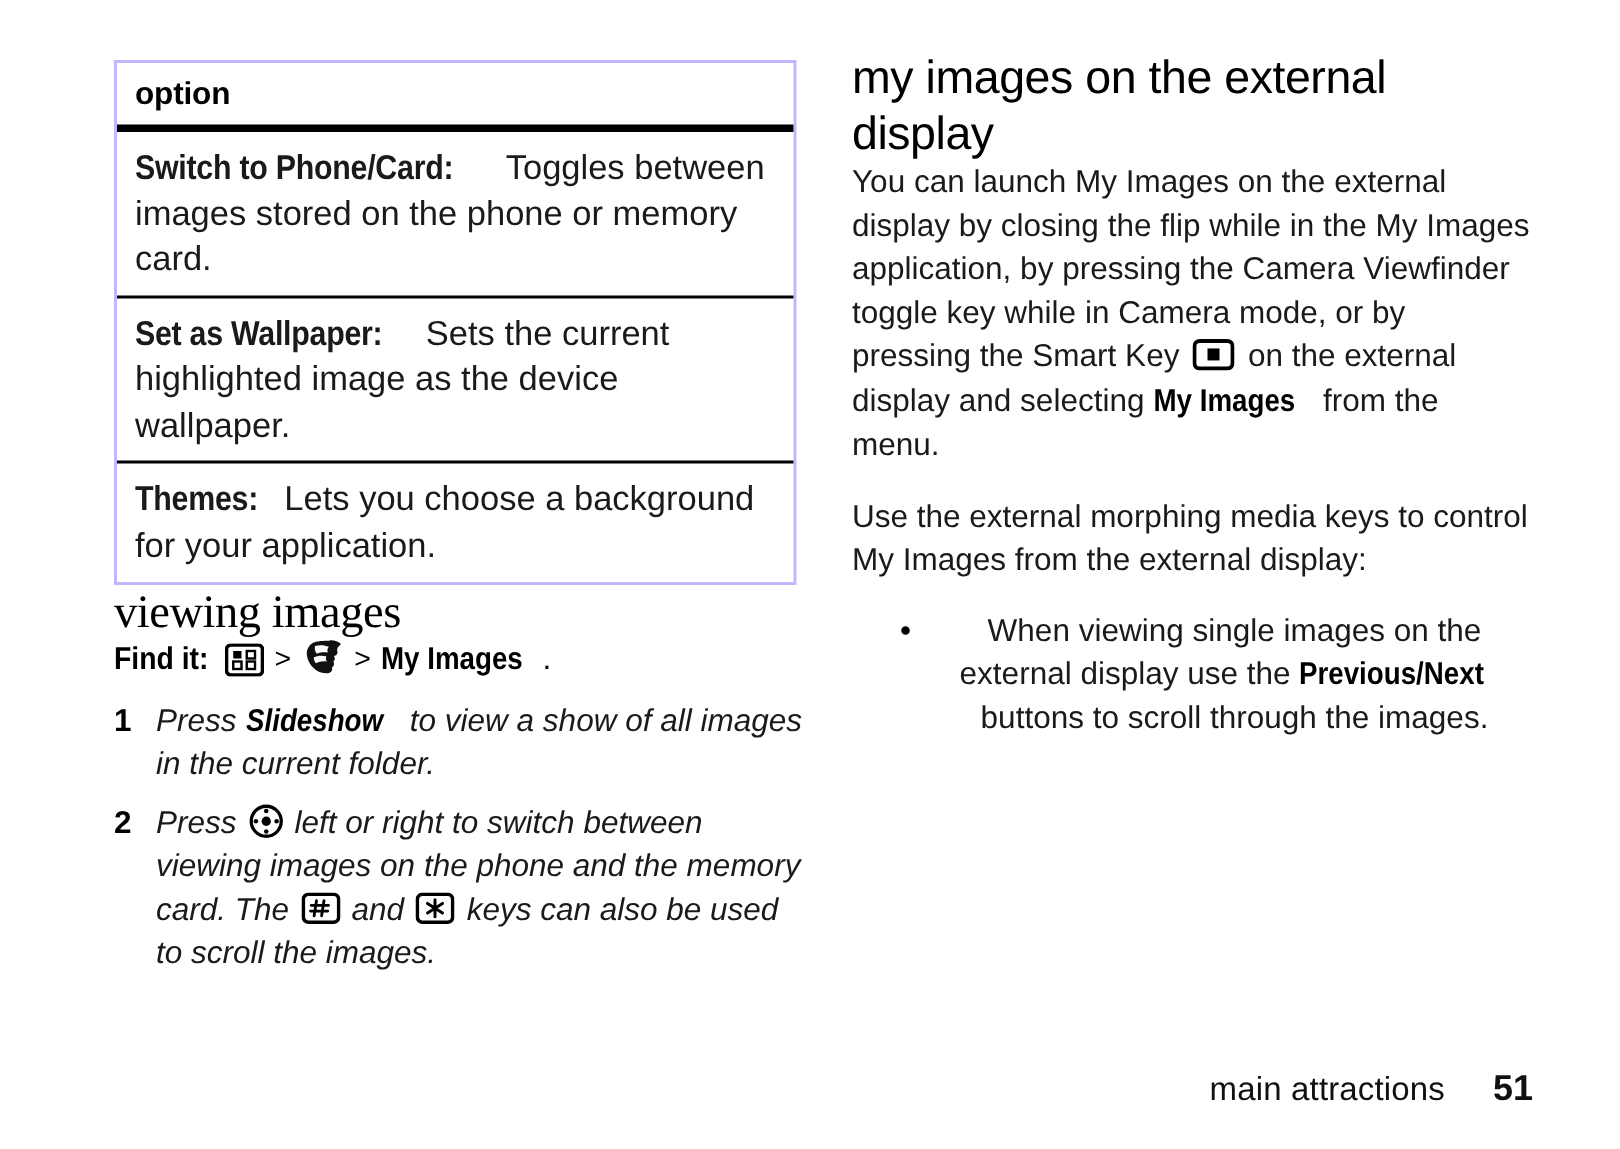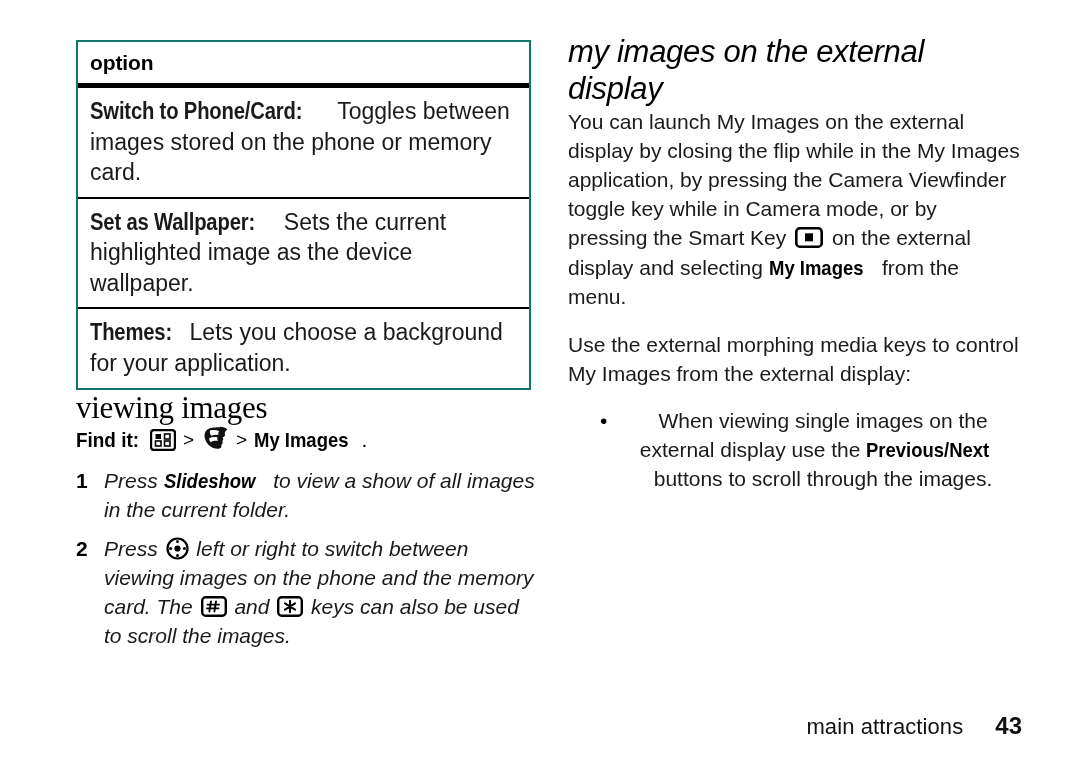--- a/index.html
+++ b/index.html
@@ -32,21 +32,21 @@
   }
   .col-right {
     position: absolute;
     left: 568px;
     top: 34px;
     width: 452px;
   }
 
   
   .opt-table {
-    border: 2px solid #0f766e;
+    border: 2px solid #c4b5fd;
     width: 455px;
     box-sizing: border-box;
     background: #fff;
   }
   .opt-head {
     padding: 9px 12px 8px 12px;
     border-bottom: 5px solid #000;
     font-size: 21px;
     font-weight: bold;
     letter-spacing: -0.1px;
@@ -80,21 +80,20 @@
     line-height: 1.18;
     color: #000;
   }
   .left-head {
     margin-top: 30px;
     margin-bottom: 13px;
     font-family: Liberation Serif, serif;
   }
   .right-head {
     margin-bottom: 18px;
-    font-style: italic;
   }
 
   
   .find-it {
     font-size: 21px;
     margin: 0 0 14px 0;
     display: flex;
     align-items: center;
     gap: 0;
     white-space: nowrap;
@@ -318,16 +317,16 @@
     <ul class="bullet-list">
       <li class="bullet-item">
         <span class="bullet-dot">•</span>
         <span class="bullet-text"><span>When viewing single images on the external display use the </span><span class="kw">Previous/Next</span><span> buttons to scroll through the images.</span></span>
       </li>
     </ul>
 
   </div>
 
   <div class="footer">
-    <span class="footer-label">main attractions</span><span class="footer-page">43</span>
+    <span class="footer-label">main attractions</span><span class="footer-page">51</span>
   </div>
 
 </div>
 
 </body></html>

